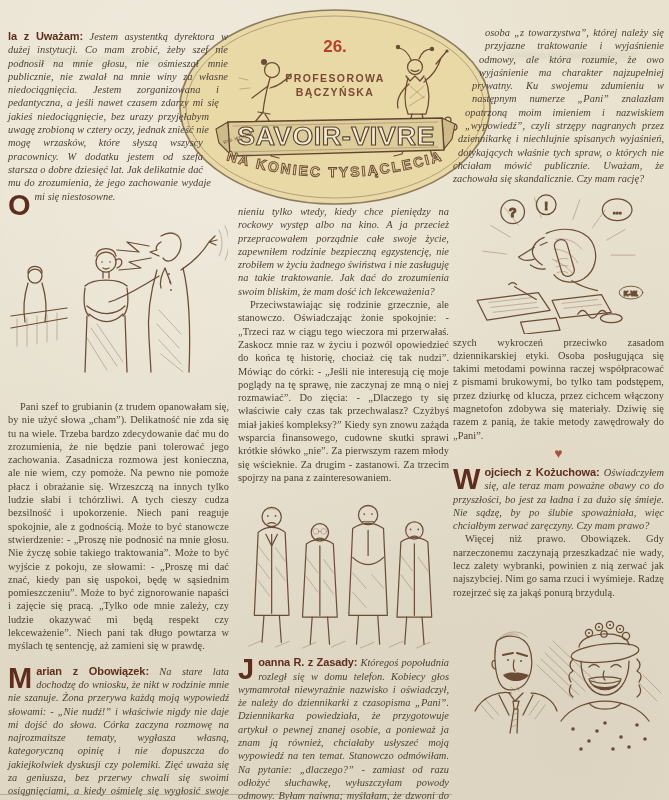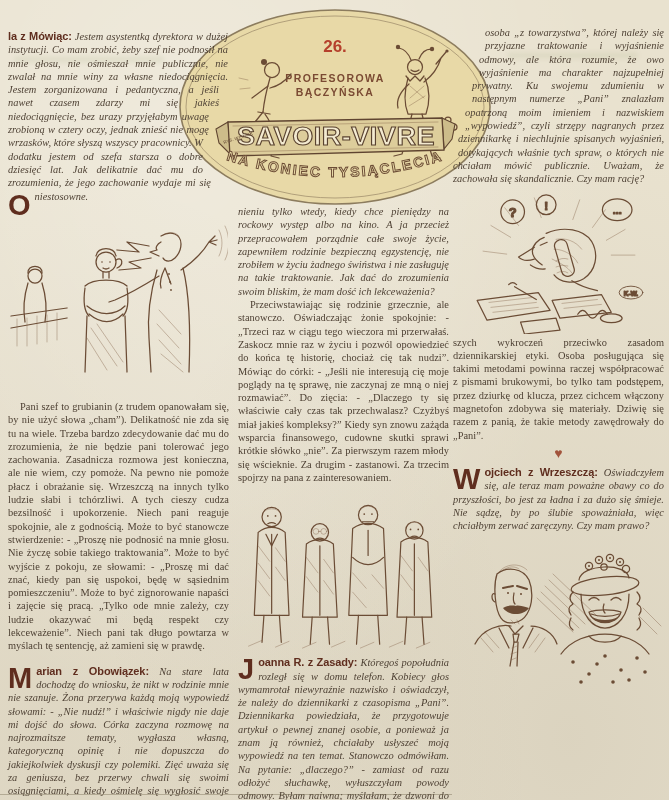--- a/index.html
+++ b/index.html
@@ -95,21 +95,21 @@
   </svg>
 
   <div class="col col-left">
     <p>
       <span class="cutR" style="width:1px;height:56px"></span>
       <span class="cutR" style="width:10px;height:26px"></span>
       <span class="cutR" style="width:20px;height:26px"></span>
       <span class="cutR" style="width:26px;height:28px"></span>
       <span class="cutR" style="width:18px;height:26px"></span>
       <span class="cutR" style="width:8px;height:24px"></span>
-      <span class="dropcap">O</span><b class="lh">la z Mówiąc:</b>
+      <span class="dropcap">O</span><b class="lh">la z Uważam:</b>
       <i>Jestem asystentką dyrektora w dużej instytucji. Co mam zrobić, żeby szef nie podnosił na mnie głosu, nie ośmieszał mnie publicznie, nie zwalał na mnie winy za własne niedociągnięcia. Jestem zorganizowana i pedantyczna, a jeśli nawet czasem zdarzy mi się jakieś niedociągnięcie, bez urazy przyjęłabym uwagę zrobioną w cztery oczy, jednak znieść nie mogę wrzasków, które słyszą wszyscy pracownicy. W dodatku jestem od szefa starsza o dobre dziesięć lat. Jak delikatnie dać mu do zrozumienia, że jego zachowanie wydaje mi się niestosowne.</i>
     </p>
 
     <svg class="illus" width="219" height="156" viewBox="0 0 219 156">
       <g class="s">
         <path d="M2,98 L58,90 M2,110 L58,100"></path>
         <path class="h" d="M8,101 L8,128 M18,100 L18,128 M28,98 L28,126 M38,97 L38,124 M48,95 L48,122"></path>
         <g>
           <path d="M19,55 C18,46 34,46 33,55"></path>
           <circle cx="26" cy="58" r="7"></circle>
@@ -266,23 +266,24 @@
           <text x="172" y="107" text-anchor="middle" font-size="6.5" font-weight="bold" fill="#6b4c35">K-W.</text>
         </g>
       </g>
     </svg>
 
     <p class="cont"><span>szych wykroczeń przeciwko zasadom dziennikarskiej etyki. Osoba posługująca się takimi metodami powinna raczej współpracować z pismami brukowymi, bo tylko tam podstępem, przez dziurkę od klucza, przez cichcem włączony magnetofon zdobywa się materiały. Dziwię się razem z panią, że takie metody zawędrowały do „Pani”.</span></p>
 
     <p class="heart">♥</p>
 
     <p>
-      <span class="dropcap">W</span><b class="lh">ojciech z Wrzeszczą:</b>
+      <span class="dropcap">W</span><b class="lh">ojciech z Kożuchowa:</b>
       <i>Oświadczyłem się, ale teraz mam poważne obawy co do przyszłości, bo jest za ładna i za dużo się śmieje. Nie sądzę, by po ślubie spoważniała, więc chciałbym zerwać zaręczyny. Czy mam prawo?</i>
     </p>
+    <p class="reply"><span>Więcej niż prawo. Obowiązek. Gdy narzeczonemu zaczynają przeszkadzać nie wady, lecz zalety wybranki, powinien z nią zerwać jak najszybciej. Nim go sama rzuci i wyśmieje. Radzę rozejrzeć się za jakąś ponurą brzydulą.</span></p>
 
     <svg class="illus" width="211" height="150" viewBox="0 0 211 150">
       <g class="s">
         <path class="h" d="M84,62 L120,96 M88,56 L126,92 M92,50 L132,88 M96,44 L138,84 M100,38 L144,80 M186,80 L204,98 M190,72 L208,90"></path>
         <g>
           <path d="M44,38 C54,30 70,32 76,44 C80,54 80,68 74,78 C68,88 54,90 48,82 C42,74 40,50 44,38"></path>
           <path class="h" d="M46,36 C52,28 66,26 74,34 M50,34 C56,30 62,30 66,33"></path>
           <path d="M50,52 L60,50 M64,50 L74,53" stroke-width="2"></path>
           <circle cx="55" cy="57" r="1" class="f"></circle>
             <circle cx="68" cy="58" r="1" class="f"></circle>

